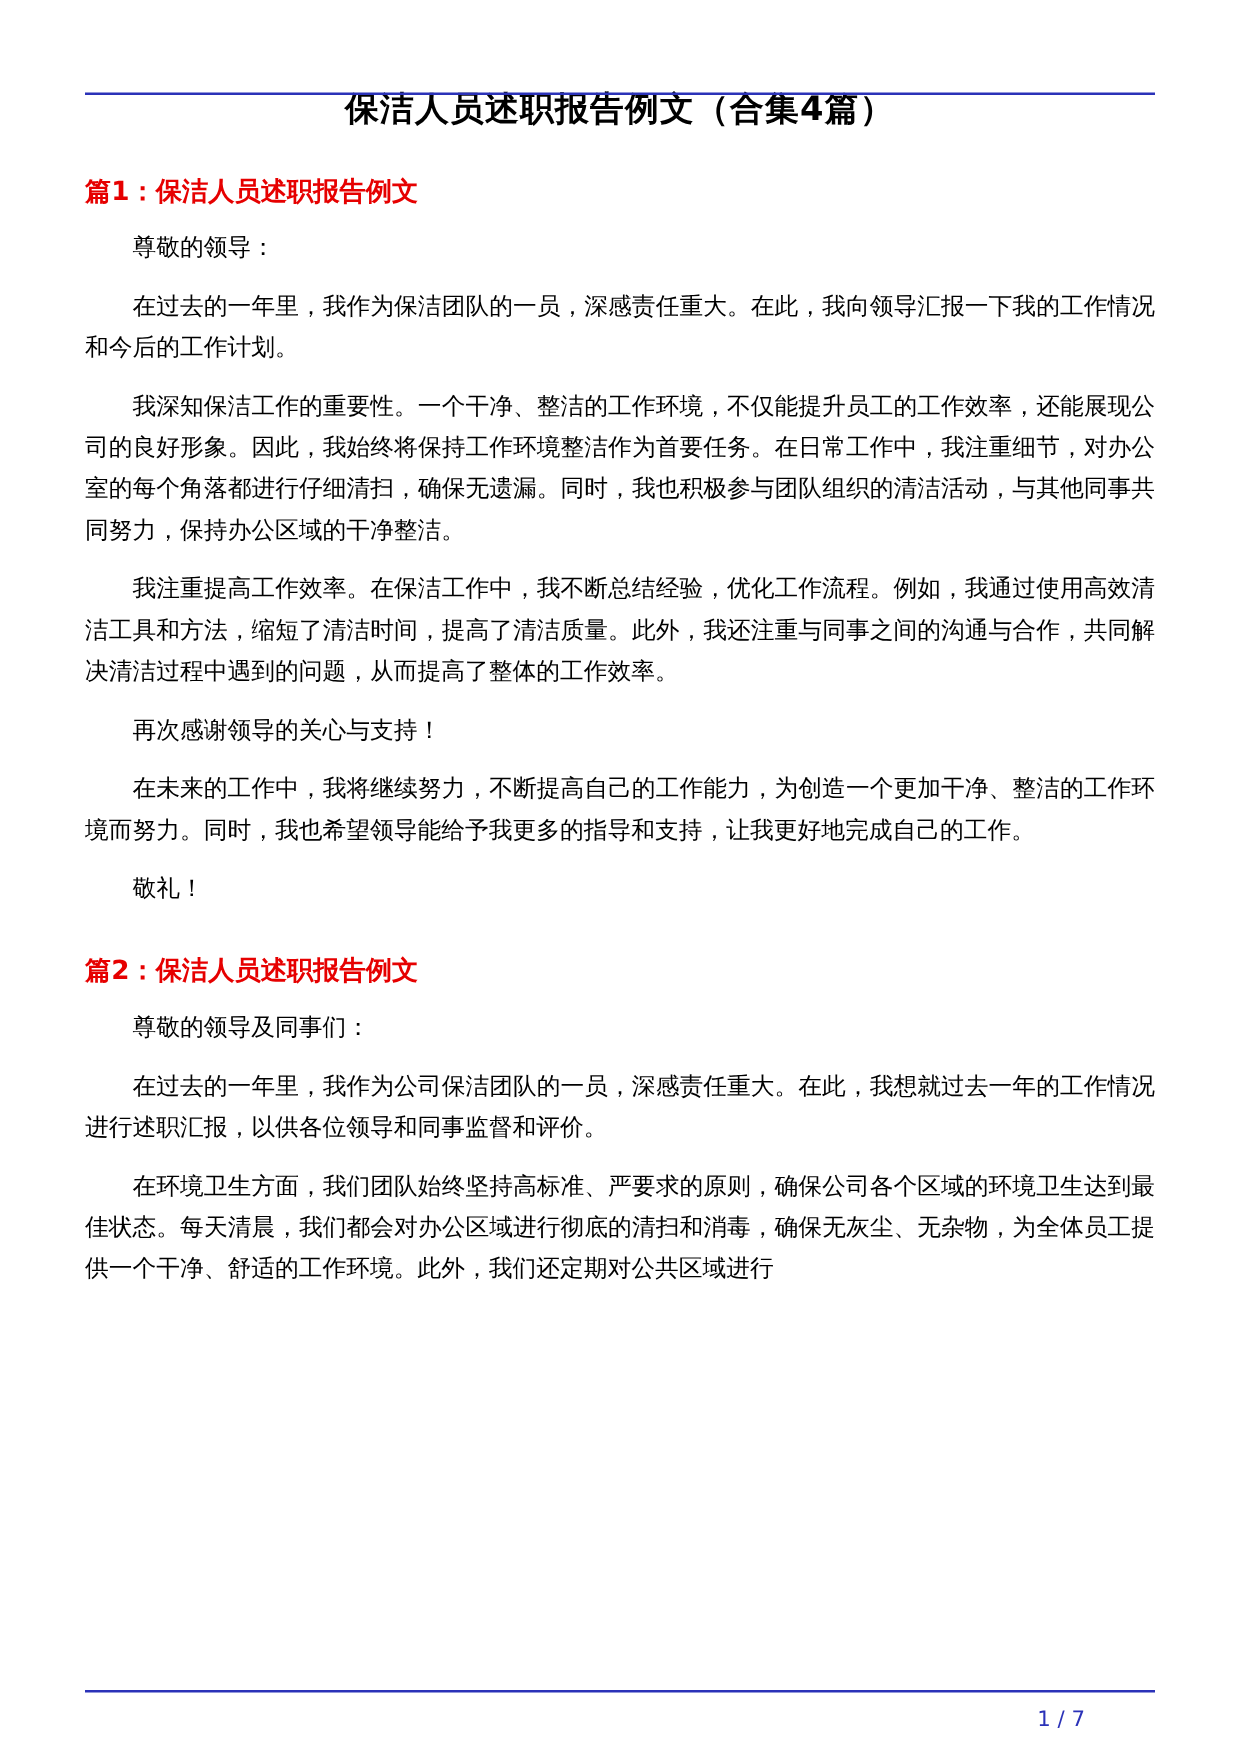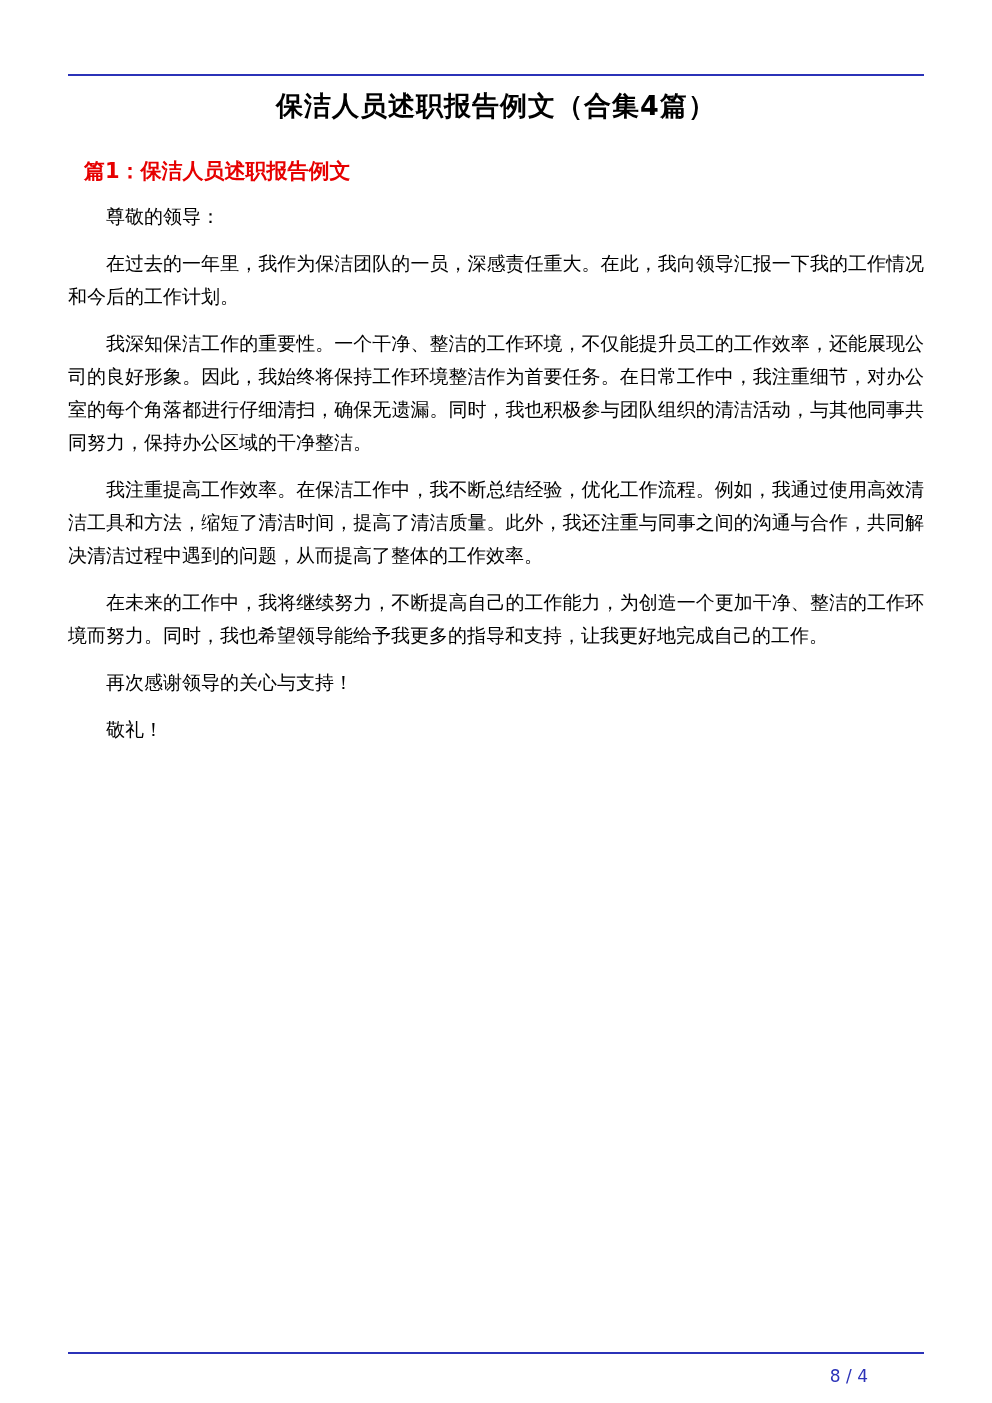--- a/index.html
+++ b/index.html
@@ -25,35 +25,35 @@
   .top-rule {
     position: absolute;
     top: 74px;
     left: 68px;
     width: 856px;
     height: 2px;
     background: var(--accent-blue, #2b32b8);
   }
   .doc-title {
     margin: 0;
-    padding-top: 88px;
+    padding-top: 70px;
     text-align: center;
     font-size: 27px;
     font-weight: bold;
     letter-spacing: 1px;
     line-height: 1.3;
   }
   .section {
     margin: 0;
   }
   .sec-heading {
     color: var(--heading-red, #e60000);
     font-size: 21px;
     font-weight: bold;
-    margin: 34px 0 0 16px;
+    margin: 34px 0 0 0;
     line-height: 1.4;
   }
   .para {
     font-size: 19px;
     line-height: 33px;
     text-indent: 2em;
     margin: 14px 0 0 0;
     text-align: justify;
     word-break: break-all;
   }
@@ -82,22 +82,28 @@
   <div class="top-rule"></div>
 
   <h1 class="doc-title">保洁人员述职报告例文（合集4篇）</h1>
 
   <div class="section">
     <h2 class="sec-heading">篇1：保洁人员述职报告例文</h2>
     <p class="para">尊敬的领导：</p>
     <p class="para">在过去的一年里，我作为保洁团队的一员，深感责任重大。在此，我向领导汇报一下我的工作情况和今后的工作计划。</p>
     <p class="para">我深知保洁工作的重要性。一个干净、整洁的工作环境，不仅能提升员工的工作效率，还能展现公司的良好形象。因此，我始终将保持工作环境整洁作为首要任务。在日常工作中，我注重细节，对办公室的每个角落都进行仔细清扫，确保无遗漏。同时，我也积极参与团队组织的清洁活动，与其他同事共同努力，保持办公区域的干净整洁。</p>
     <p class="para">我注重提高工作效率。在保洁工作中，我不断总结经验，优化工作流程。例如，我通过使用高效清洁工具和方法，缩短了清洁时间，提高了清洁质量。此外，我还注重与同事之间的沟通与合作，共同解决清洁过程中遇到的问题，从而提高了整体的工作效率。</p>
+    <p class="para">再次感谢领导的关心与支持！</p>
     <p class="para">在未来的工作中，我将继续努力，不断提高自己的工作能力，为创造一个更加干净、整洁的工作环境而努力。同时，我也希望领导能给予我更多的指导和支持，让我更好地完成自己的工作。</p>
-    <p class="para">再次感谢领导的关心与支持！</p>
     <p class="para">敬礼！</p>
   </div>
 
+  <div class="section">
+    <h2 class="sec-heading">篇2：保洁人员述职报告例文</h2>
+    <p class="para">尊敬的领导及同事们：</p>
+    <p class="para">在过去的一年里，我作为公司保洁团队的一员，深感责任重大。在此，我想就过去一年的工作情况进行述职汇报，以供各位领导和同事监督和评价。</p>
+    <p class="para">在环境卫生方面，我们团队始终坚持高标准、严要求的原则，确保公司各个区域的环境卫生达到最佳状态。每天清晨，我们都会对办公区域进行彻底的清扫和消毒，确保无灰尘、无杂物，为全体员工提供一个干净、舒适的工作环境。此外，我们还定期对公共区域进行</p>
+  </div>
 
   <div class="footer-rule"></div>
-  <div class="page-number">8 / 4</div>
+  <div class="page-number">1 / 7</div>
 
 </div>
 
 </body></html>

